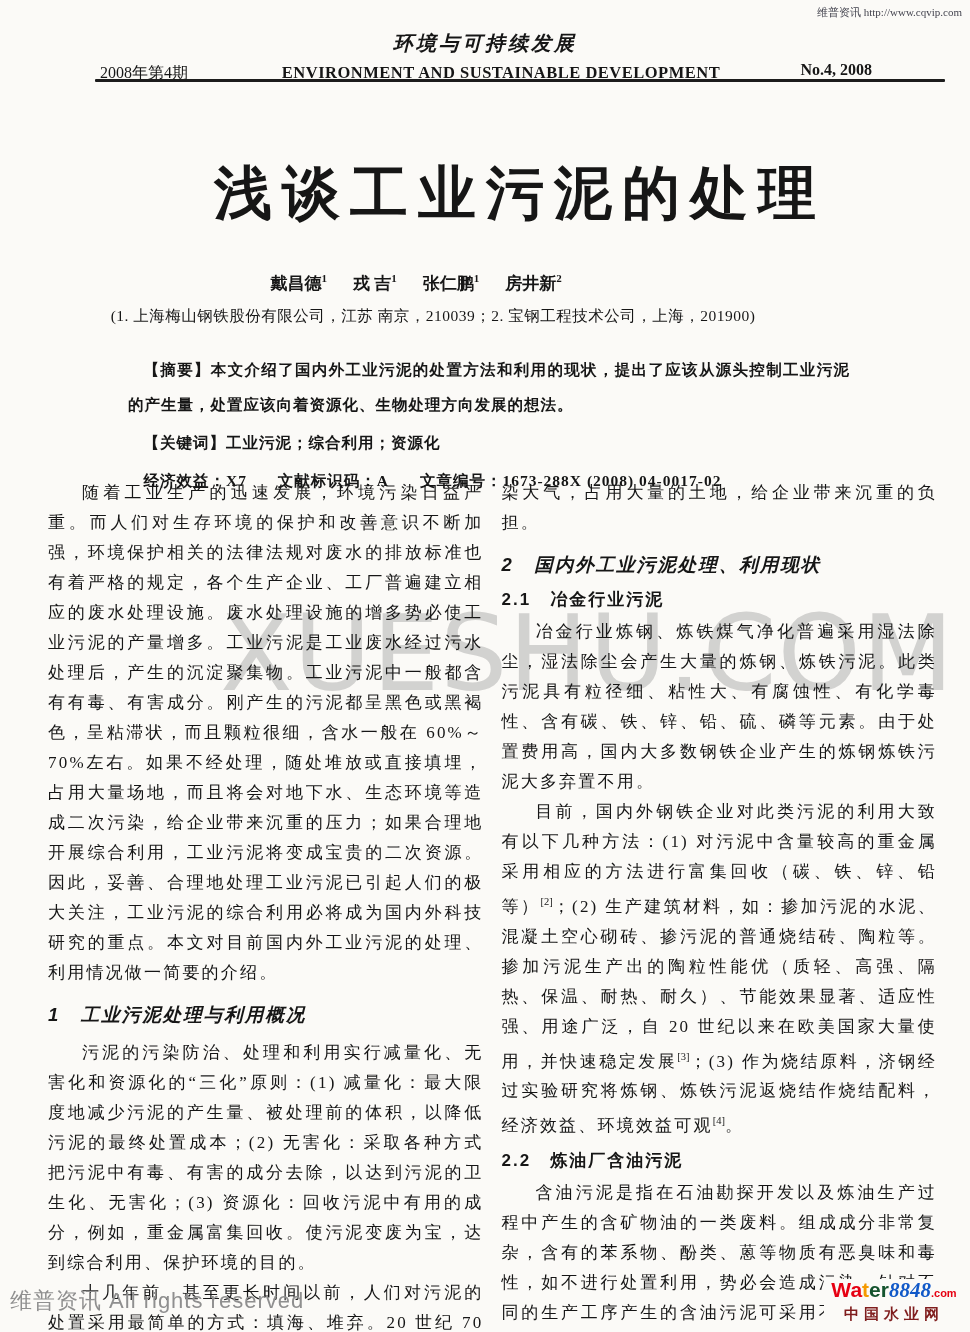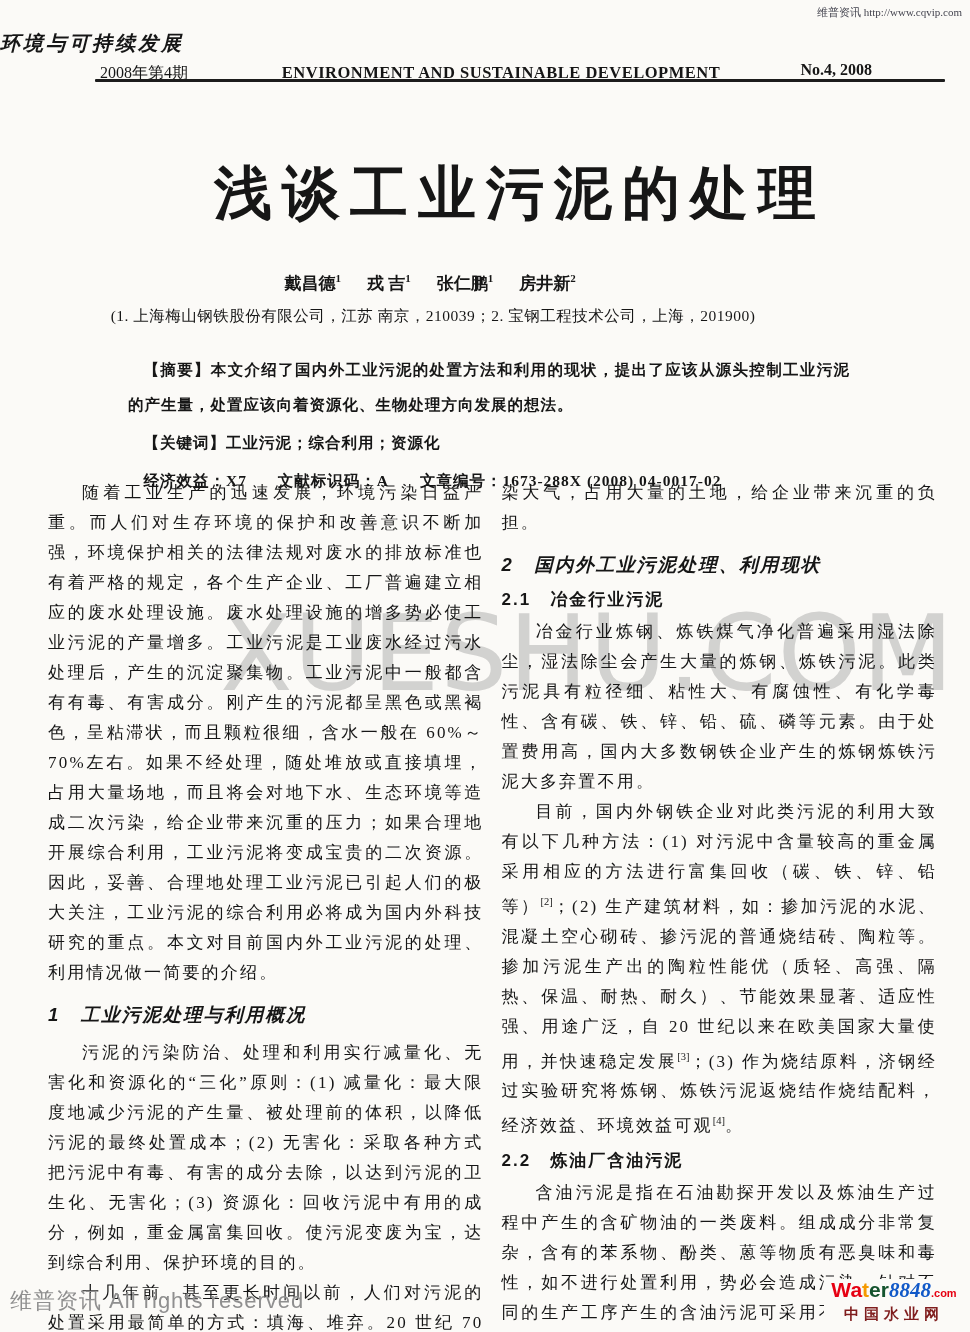--- a/index.html
+++ b/index.html
@@ -13,21 +13,21 @@
   }
   
   .vip-top{
     position:absolute;top:5px;right:8px;
     font-size:11px;color:#44444f;
     font-family:"Liberation Serif",serif;
   }
   
   .header{position:absolute;top:30px;left:0;width:970px;}
   .journal-cn{
-    font-size:20px;font-weight:bold;font-style:italic;
+    text-align:center;font-size:20px;font-weight:bold;font-style:italic;
     letter-spacing:3px;
   }
   .header-row{
     position:relative;height:24px;margin-top:4px;
   }
   .issue-cn{position:absolute;left:100px;top:2px;font-size:16px;}
   .journal-en{
     position:absolute;left:0;width:100%;text-align:center;top:2px;
     font-size:16.5px;font-weight:bold;letter-spacing:0.5px;padding-left:16px;
   }
@@ -44,21 +44,21 @@
     color:rgba(135,135,135,0.35);white-space:nowrap;
   }
   
   .title{
     position:absolute;top:155px;left:0;width:970px;text-align:center;
     font-size:58px;font-weight:bold;letter-spacing:10px;
     font-family:"Liberation Serif","DejaVu Serif",serif;
     padding-left:35px;
   }
   .authors-line{
-    position:absolute;top:272px;left:14px;width:832px;text-align:center;
+    position:absolute;top:272px;left:0;width:832px;text-align:center;
     font-size:17px;font-weight:bold;
   }
   .authors-line .author{margin:0 13px;}
   .authors-line sup{font-size:11px;}
   .affiliation{
     position:absolute;top:306px;left:0;width:866px;text-align:center;
     font-size:15.5px;letter-spacing:0.5px;
   }
   
   .meta-block{

